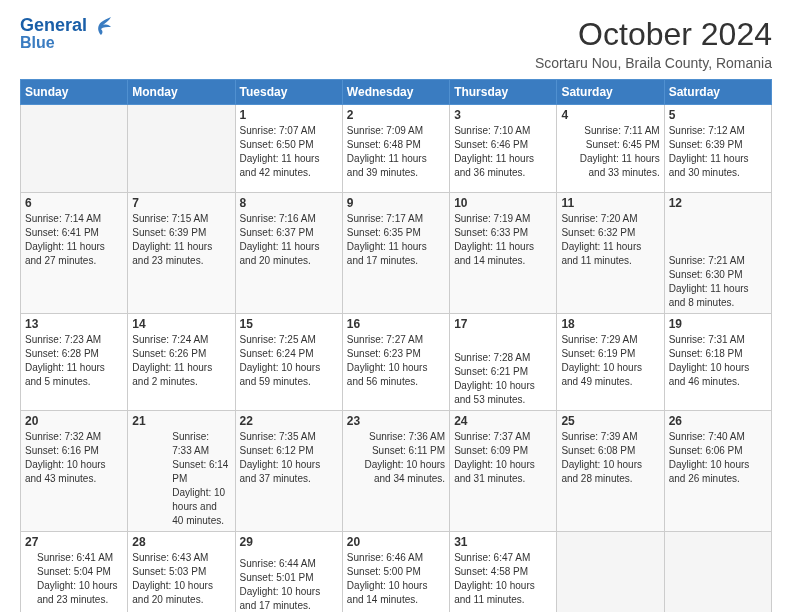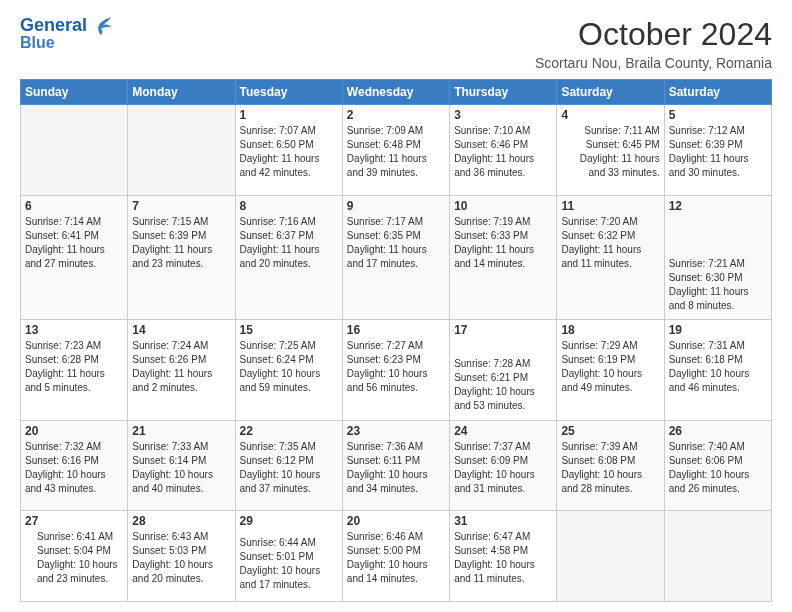--- a/index.html
+++ b/index.html
@@ -248,33 +248,33 @@
         </tr>
         <tr class="row-alt">
           <td>
             <div class="day-num">20</div>
             <div class="cell-text" style="white-space: pre-line;">Sunrise: 7:32 AM
 Sunset: 6:16 PM
 Daylight: 10 hours and 43 minutes.</div>
           </td>
           <td>
             <div class="day-num">21</div>
-            <div class="cell-text" style="white-space: pre-line;">Sunrise: 7:33 AM
+            <div class="cell-text" style="white-space: pre-line; margin-left: 40px;">Sunrise: 7:33 AM
 Sunset: 6:14 PM
 Daylight: 10 hours and 40 minutes.</div>
           </td>
           <td>
             <div class="day-num">22</div>
             <div class="cell-text" style="white-space: pre-line;">Sunrise: 7:35 AM
 Sunset: 6:12 PM
 Daylight: 10 hours and 37 minutes.</div>
           </td>
           <td>
             <div class="day-num">23</div>
-            <div class="cell-text" style="white-space: pre-line;">Sunrise: 7:36 AM
+            <div class="cell-text" style="white-space: pre-line; text-align: right;">Sunrise: 7:36 AM
 Sunset: 6:11 PM
 Daylight: 10 hours and 34 minutes.</div>
           </td>
           <td>
             <div class="day-num">24</div>
             <div class="cell-text" style="white-space: pre-line;">Sunrise: 7:37 AM
 Sunset: 6:09 PM
 Daylight: 10 hours and 31 minutes.</div>
           </td>
           <td>

